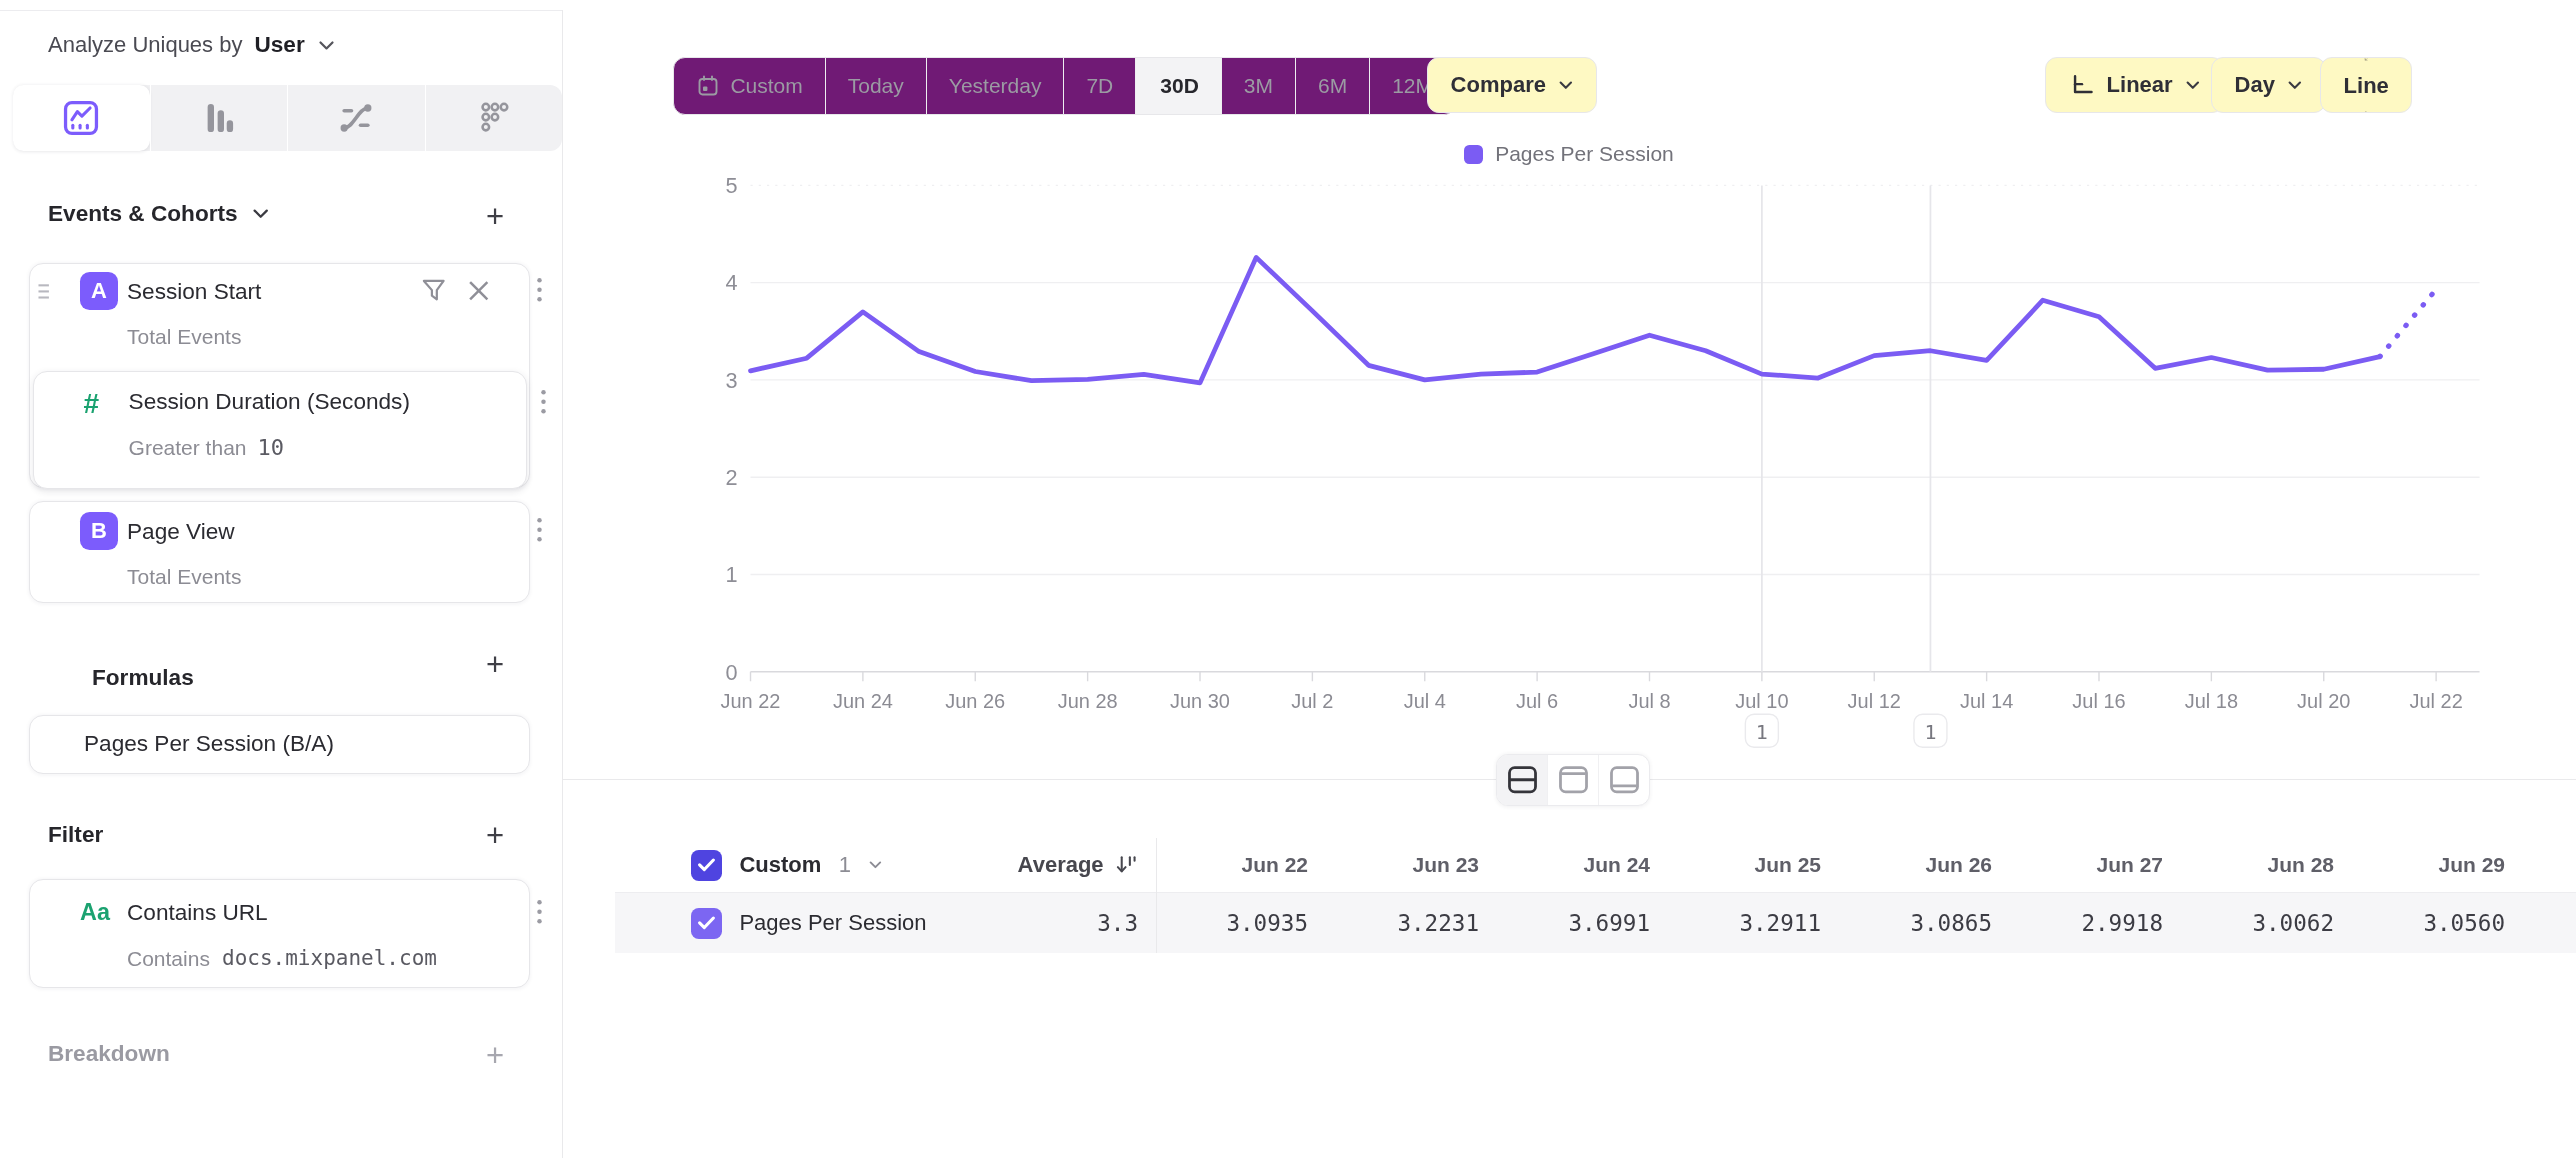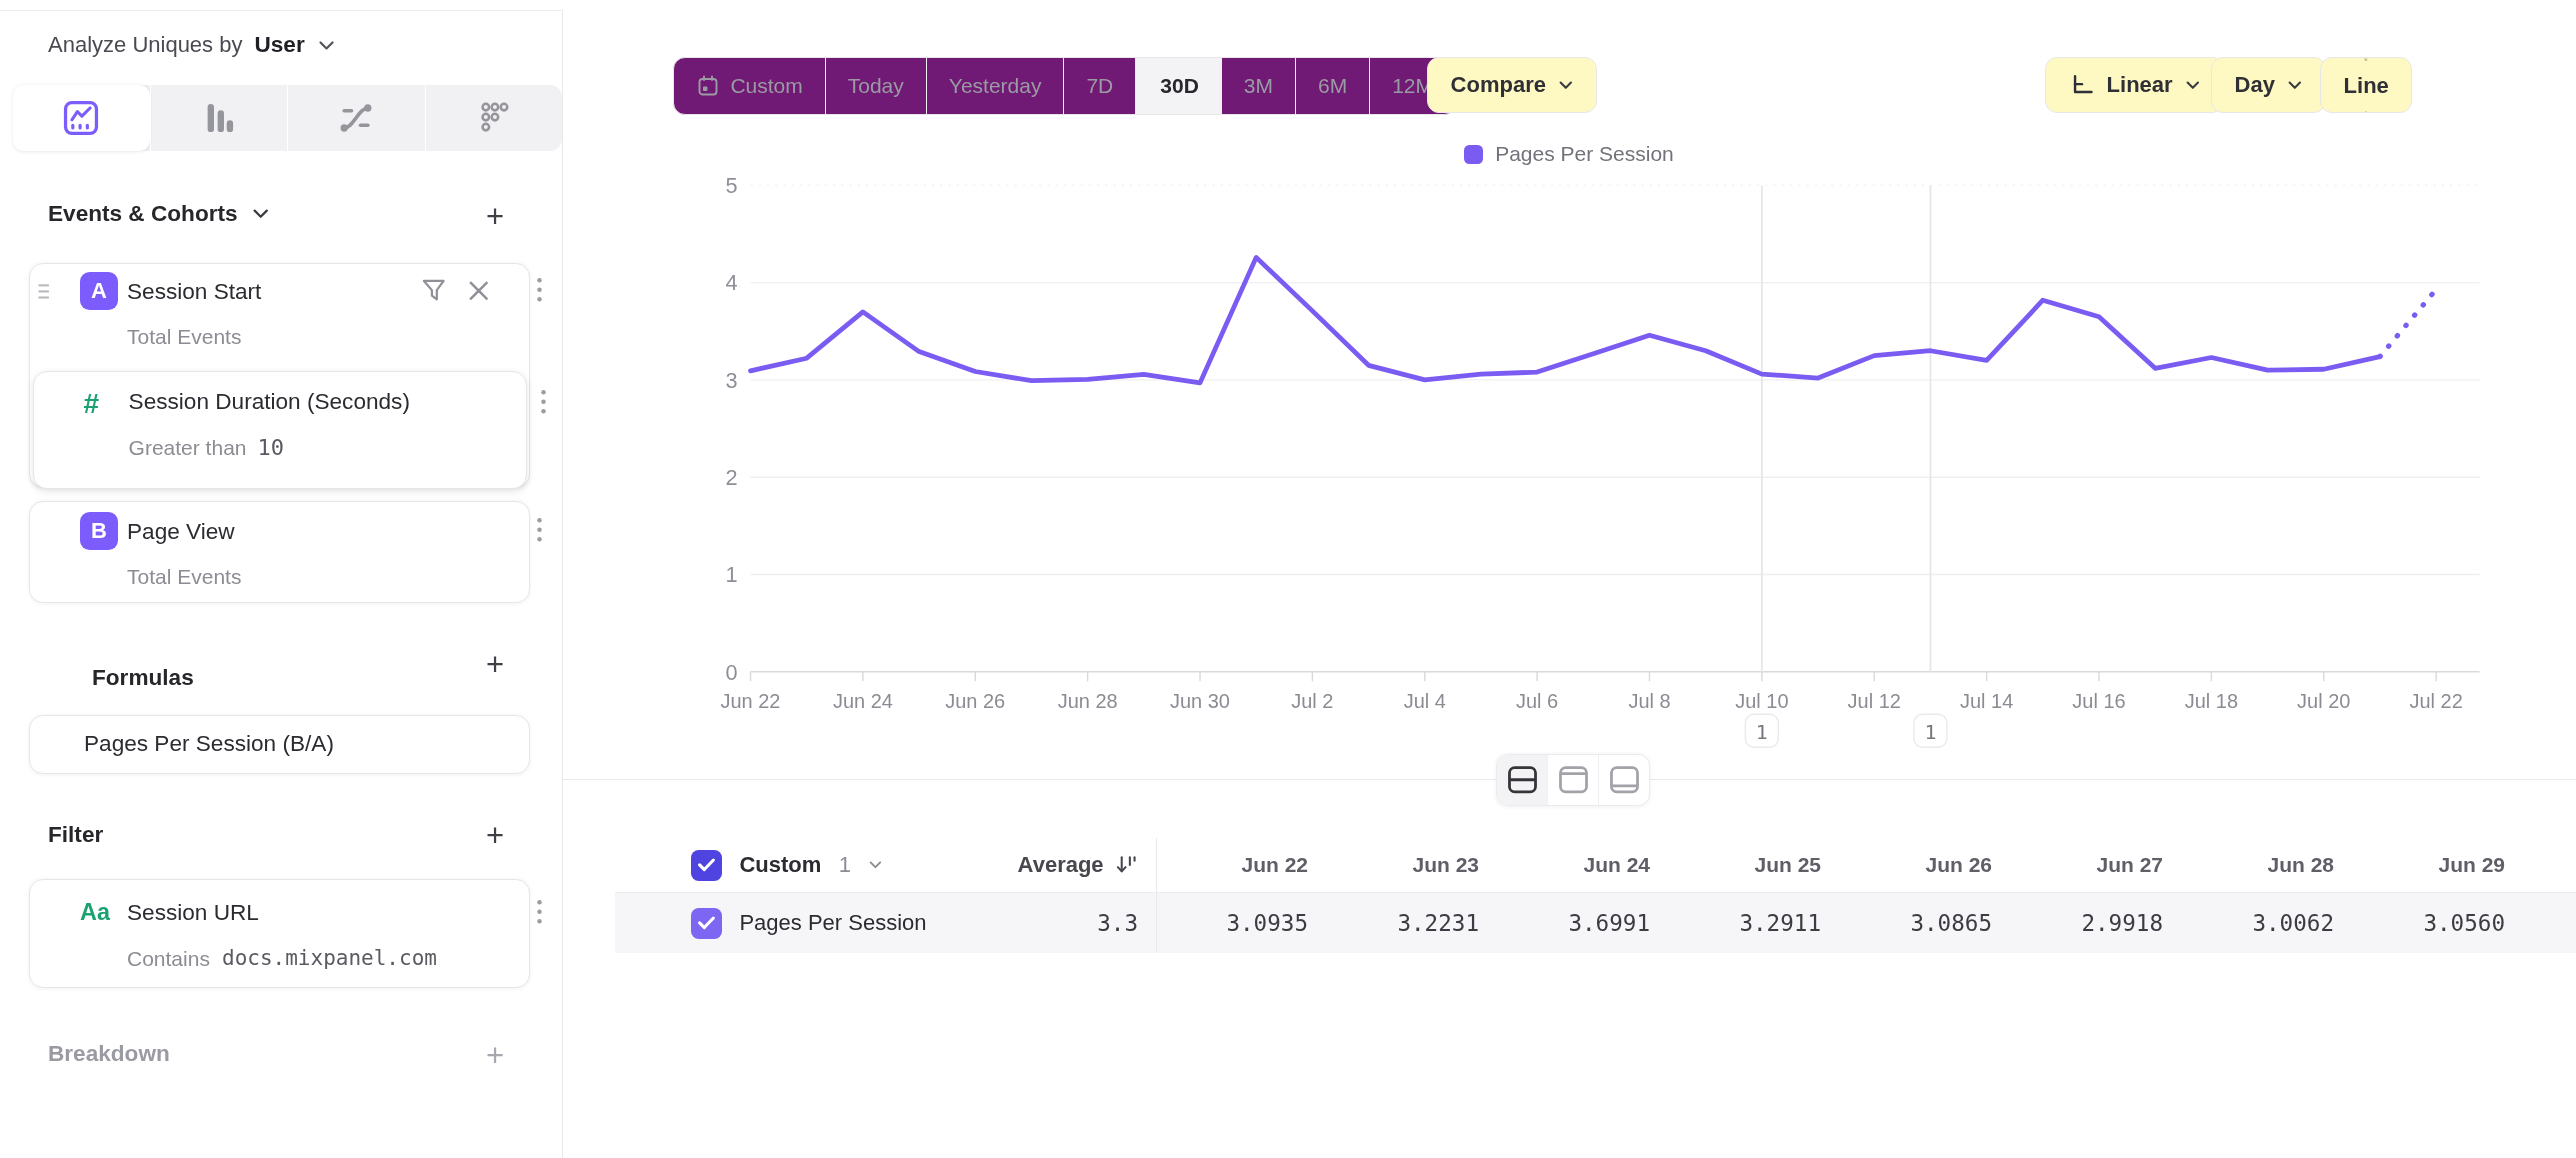--- a/index.html
+++ b/index.html
@@ -194,21 +194,21 @@
   <div class="card" style="left:29px;top:715px;width:499px;height:57px;">
     <div class="card-title" style="left:54px;top:14.8px;font-weight:400;">Pages Per Session (B/A)</div>
   </div>
 
   <div class="sec-head" style="top:822px;">
     <span>Filter</span>
   </div>
   <div class="plus" style="top:817px;">+</div>
   <div class="card" style="left:29px;top:879px;width:499px;height:107px;">
     <div class="g-ico" style="top:19px;font-size:23.4px;font-weight:600;">Aa</div>
-    <div class="card-title" style="top:20px;">Session URL</div>
+    <div class="card-title" style="top:20px;">Contains URL</div>
     <div class="kebab" style="top:14px;">
       <svg width="7" height="31" viewBox="0 0 8 36">
           <circle cx="4" cy="5" r="2.6" fill="#9b9ba3"></circle>
           <circle cx="4" cy="16" r="2.6" fill="#9b9ba3"></circle>
           <circle cx="4" cy="27" r="2.6" fill="#9b9ba3"></circle>
         </svg>
     </div>
     <div class="subline" style="top:67px;">Contains</div>
     <div class="subline mono" style="left:192px;top:66px;color:#5a5a62;">docs.mixpanel.com</div>
   </div>

